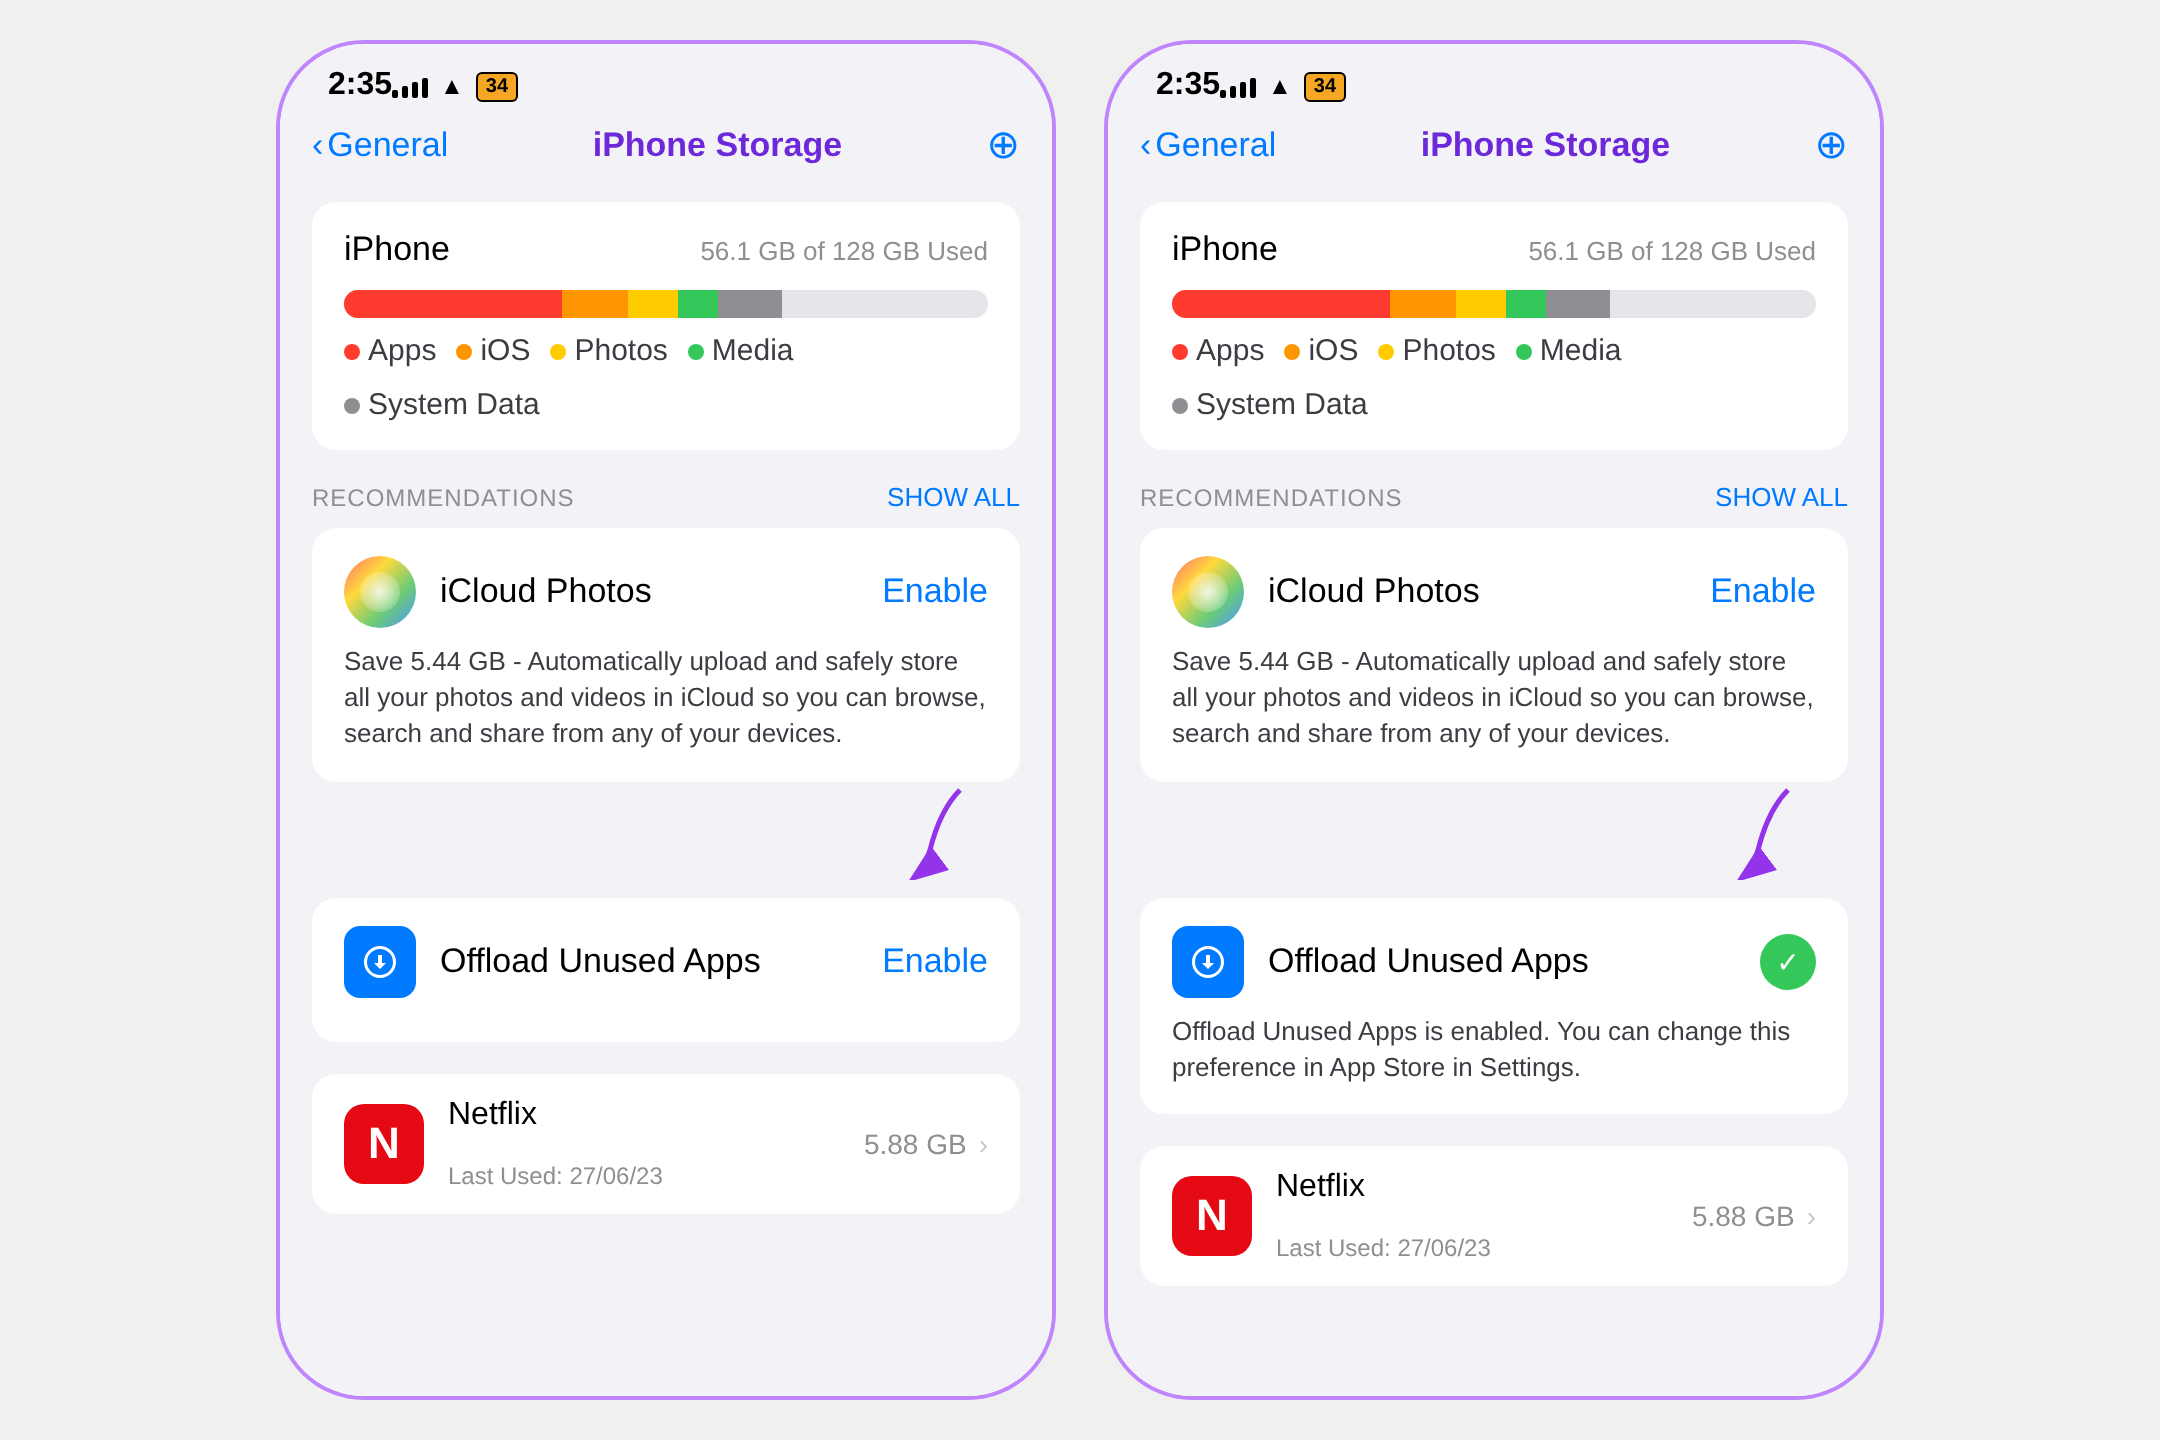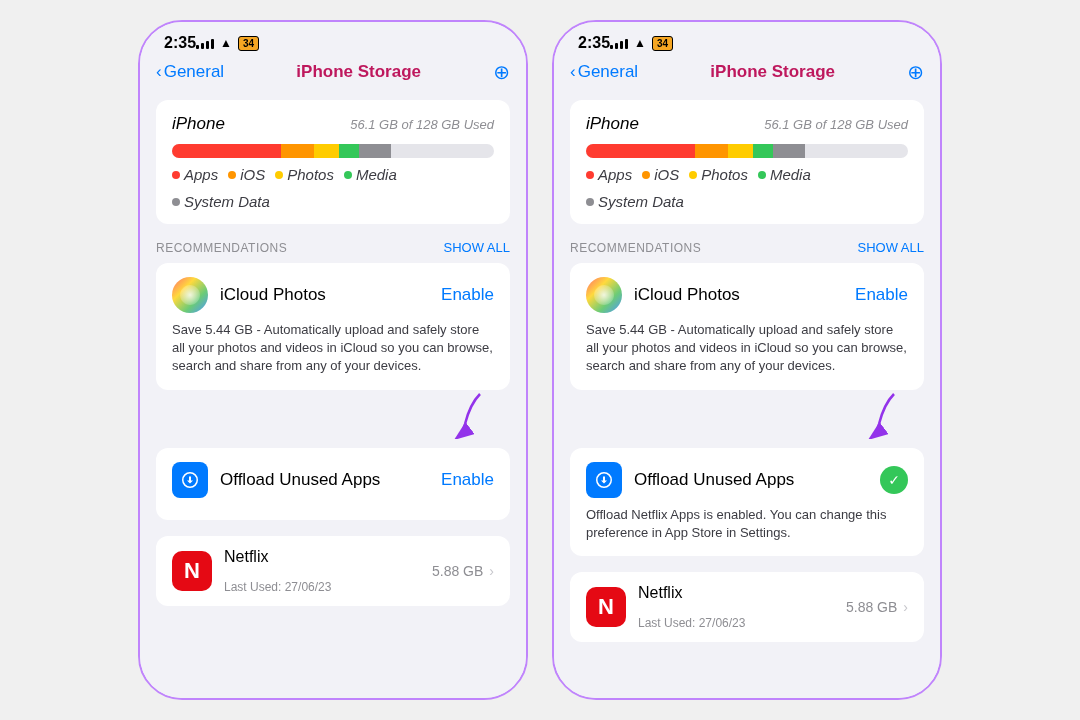--- a/index.html
+++ b/index.html
@@ -80,42 +80,41 @@
     .nav-back {
       display: flex;
       align-items: center;
       color: #007aff;
       font-size: 17px;
       gap: 2px;
     }
     .nav-title {
       font-size: 17px;
       font-weight: 600;
-      color: #be185d;
+      color: #6d28d9;
     }
     .nav-search {
       color: #007aff;
       font-size: 20px;
     }
 
     
     .scroll-content {
       flex: 1;
       overflow: hidden;
       padding: 0;
       background: #f2f2f7;
     }
 
     
     .storage-card {
       background: #fff;
       margin: 8px 16px;
       border-radius: 12px;
       padding: 14px 16px;
-      font-style: italic;
     }
     .storage-header {
       display: flex;
       justify-content: space-between;
       align-items: center;
       margin-bottom: 10px;
     }
     .storage-name {
       font-size: 17px;
       font-weight: 500;
@@ -531,21 +530,21 @@
         <div class="rec-left">
           <div class="offload-icon">
             <svg width="20" height="20" viewBox="0 0 20 20" fill="white">
               <path d="M10 2a8 8 0 100 16A8 8 0 0010 2zm0 1.5a6.5 6.5 0 110 13 6.5 6.5 0 010-13zm-1 3v4H7l3 3 3-3h-2V6.5h-1z"></path>
             </svg>
           </div>
           <span class="rec-name">Offload Unused Apps</span>
         </div>
         <div class="enabled-badge">✓</div>
       </div>
-      <p class="rec-desc">Offload Netflix Apps is enabled. You can change this preference in App Store in Settings.</p>
+      <p class="rec-desc">Offload Unused Apps is enabled. You can change this preference in App Store in Settings.</p>
     </div>
 
     <div style="height:8px"></div>
     <div class="app-item">
       <div class="app-item-left">
         <div class="netflix-icon">N</div>
         <div>
           <div class="app-info-name">Netflix</div>
           <div class="app-info-sub">Last Used: 27/06/23</div>
         </div>

